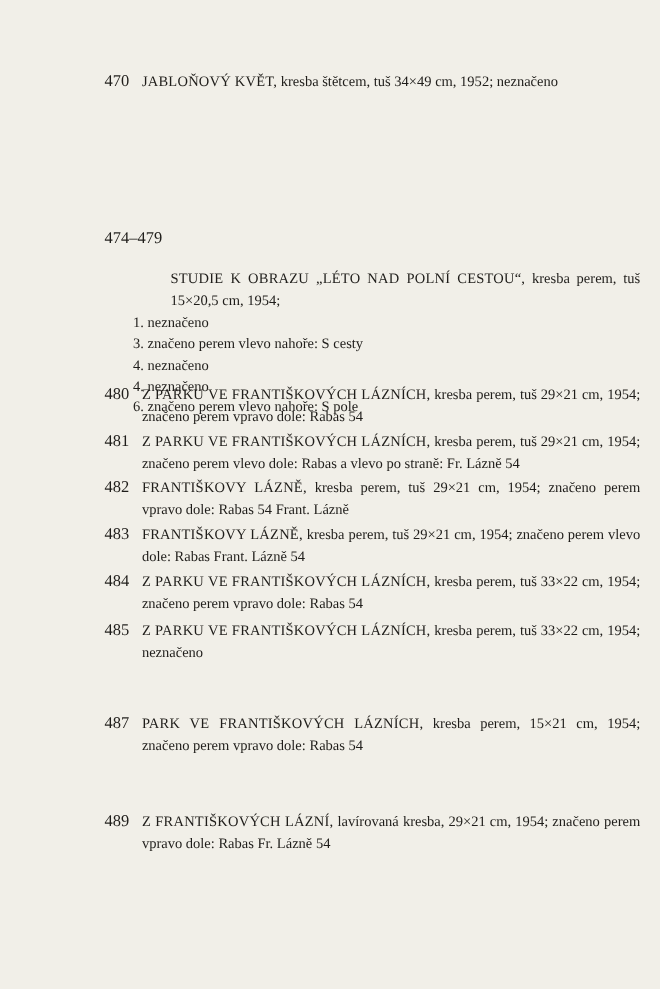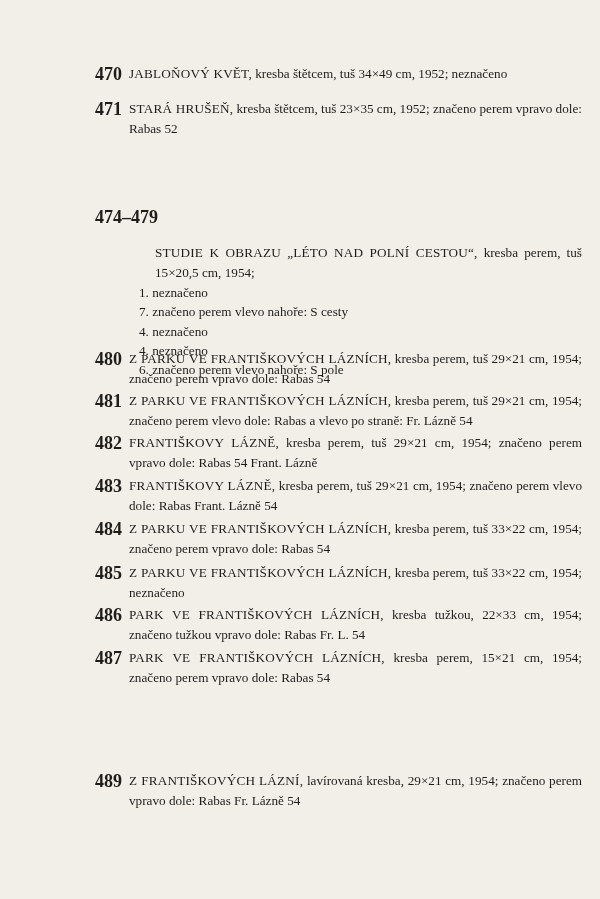--- a/index.html
+++ b/index.html
@@ -6,50 +6,46 @@
   body {
     width: 600px; height: 899px;
     background: #f1efe8;
     font-family: "Liberation Serif", "DejaVu Serif", serif;
     color: #1f1d1a;
     position: relative;
     overflow: hidden;
   }
   .page { position: absolute; left: 0; top: 0; width: 600px; height: 899px; }
   .entry { position: absolute; left: 95px; width: 487px; font-size: 13.2px; line-height: 20px; }
-  .num { position: absolute; left: 0; top: 0; font-size: 18px; font-weight: bold; }
+  .num { position: absolute; left: 0; top: 0; font-size: 15px; }
   .num.range { }
   .body { margin-left: 34px; text-align: justify; text-align-last: left; }
   .body.wide { margin-left: 60px; margin-top: 36px; }
   .title { letter-spacing: 0.2px; }
   .sub { margin-left: 8px; line-height: 19.3px; }
 </style>
 </head>
 <body>
 
 <div class="page">
 
   <div class="entry" style="top:64px">
     <span class="num">470</span>
     <div class="body"><span class="title">JABLOŇOVÝ KVĚT,</span> <span>kresba štětcem, tuš 34×49 cm, 1952; neznačeno</span></div>
   </div>
 
-  <div class="entry" style="top:99px">
-    <span class="num">471</span>
-    <div class="body"><span class="title">STARÁ HRUŠEŇ,</span> <span>kresba štětcem, tuš 23×35 cm, 1952; značeno perem vpravo dole: Rabas 52</span></div>
-  </div>
 
 
 
   <div class="entry" style="top:207px">
     <span class="num range">474–479</span>
     <div class="body wide" style="text-indent:0"><span class="title">STUDIE K OBRAZU „LÉTO NAD POLNÍ CESTOU“,</span> <span>kresba perem, tuš 15×20,5 cm, 1954;</span></div>
-    <div style="margin-left:36px">
+    <div style="margin-left:18px">
       <div class="sub">1. neznačeno</div>
-      <div class="sub">7. značeno perem vlevo nahoře: S cesty</div>
+      <div class="sub">3. značeno perem vlevo nahoře: S cesty</div>
       <div class="sub">4. neznačeno</div>
       <div class="sub">4. neznačeno</div>
       <div class="sub">6. značeno perem vlevo nahoře: S pole</div>
     </div>
   </div>
 
   <div class="entry" style="top:349px">
     <span class="num">480</span>
     <div class="body"><span class="title">Z PARKU VE FRANTIŠKOVÝCH LÁZNÍCH,</span> <span>kresba perem, tuš 29×21 cm, 1954; značeno perem vpravo dole: Rabas 54</span></div>
   </div>
@@ -72,29 +68,25 @@
   <div class="entry" style="top:519px">
     <span class="num">484</span>
     <div class="body"><span class="title">Z PARKU VE FRANTIŠKOVÝCH LÁZNÍCH,</span> <span>kresba perem, tuš 33×22 cm, 1954; značeno perem vpravo dole: Rabas 54</span></div>
   </div>
 
   <div class="entry" style="top:563px">
     <span class="num">485</span>
     <div class="body"><span class="title">Z PARKU VE FRANTIŠKOVÝCH LÁZNÍCH,</span> <span>kresba perem, tuš 33×22 cm, 1954; neznačeno</span></div>
   </div>
 
-  <div class="entry" style="top:605px">
-    <span class="num">486</span>
-    <div class="body"><span class="title">PARK VE FRANTIŠKOVÝCH LÁZNÍCH,</span> <span>kresba tužkou, 22×33 cm, 1954; značeno tužkou vpravo dole: Rabas Fr. L. 54</span></div>
-  </div>
 
   <div class="entry" style="top:648px">
     <span class="num">487</span>
     <div class="body"><span class="title">PARK VE FRANTIŠKOVÝCH LÁZNÍCH,</span> <span>kresba perem, 15×21 cm, 1954; značeno perem vpravo dole: Rabas 54</span></div>
   </div>
 
 
-  <div class="entry" style="top:771px">
+  <div class="entry" style="top:737px">
     <span class="num">489</span>
     <div class="body"><span class="title">Z FRANTIŠKOVÝCH LÁZNÍ,</span> <span>lavírovaná kresba, 29×21 cm, 1954; značeno perem vpravo dole: Rabas Fr. Lázně 54</span></div>
   </div>
 
 </div>
 
 </body></html>

